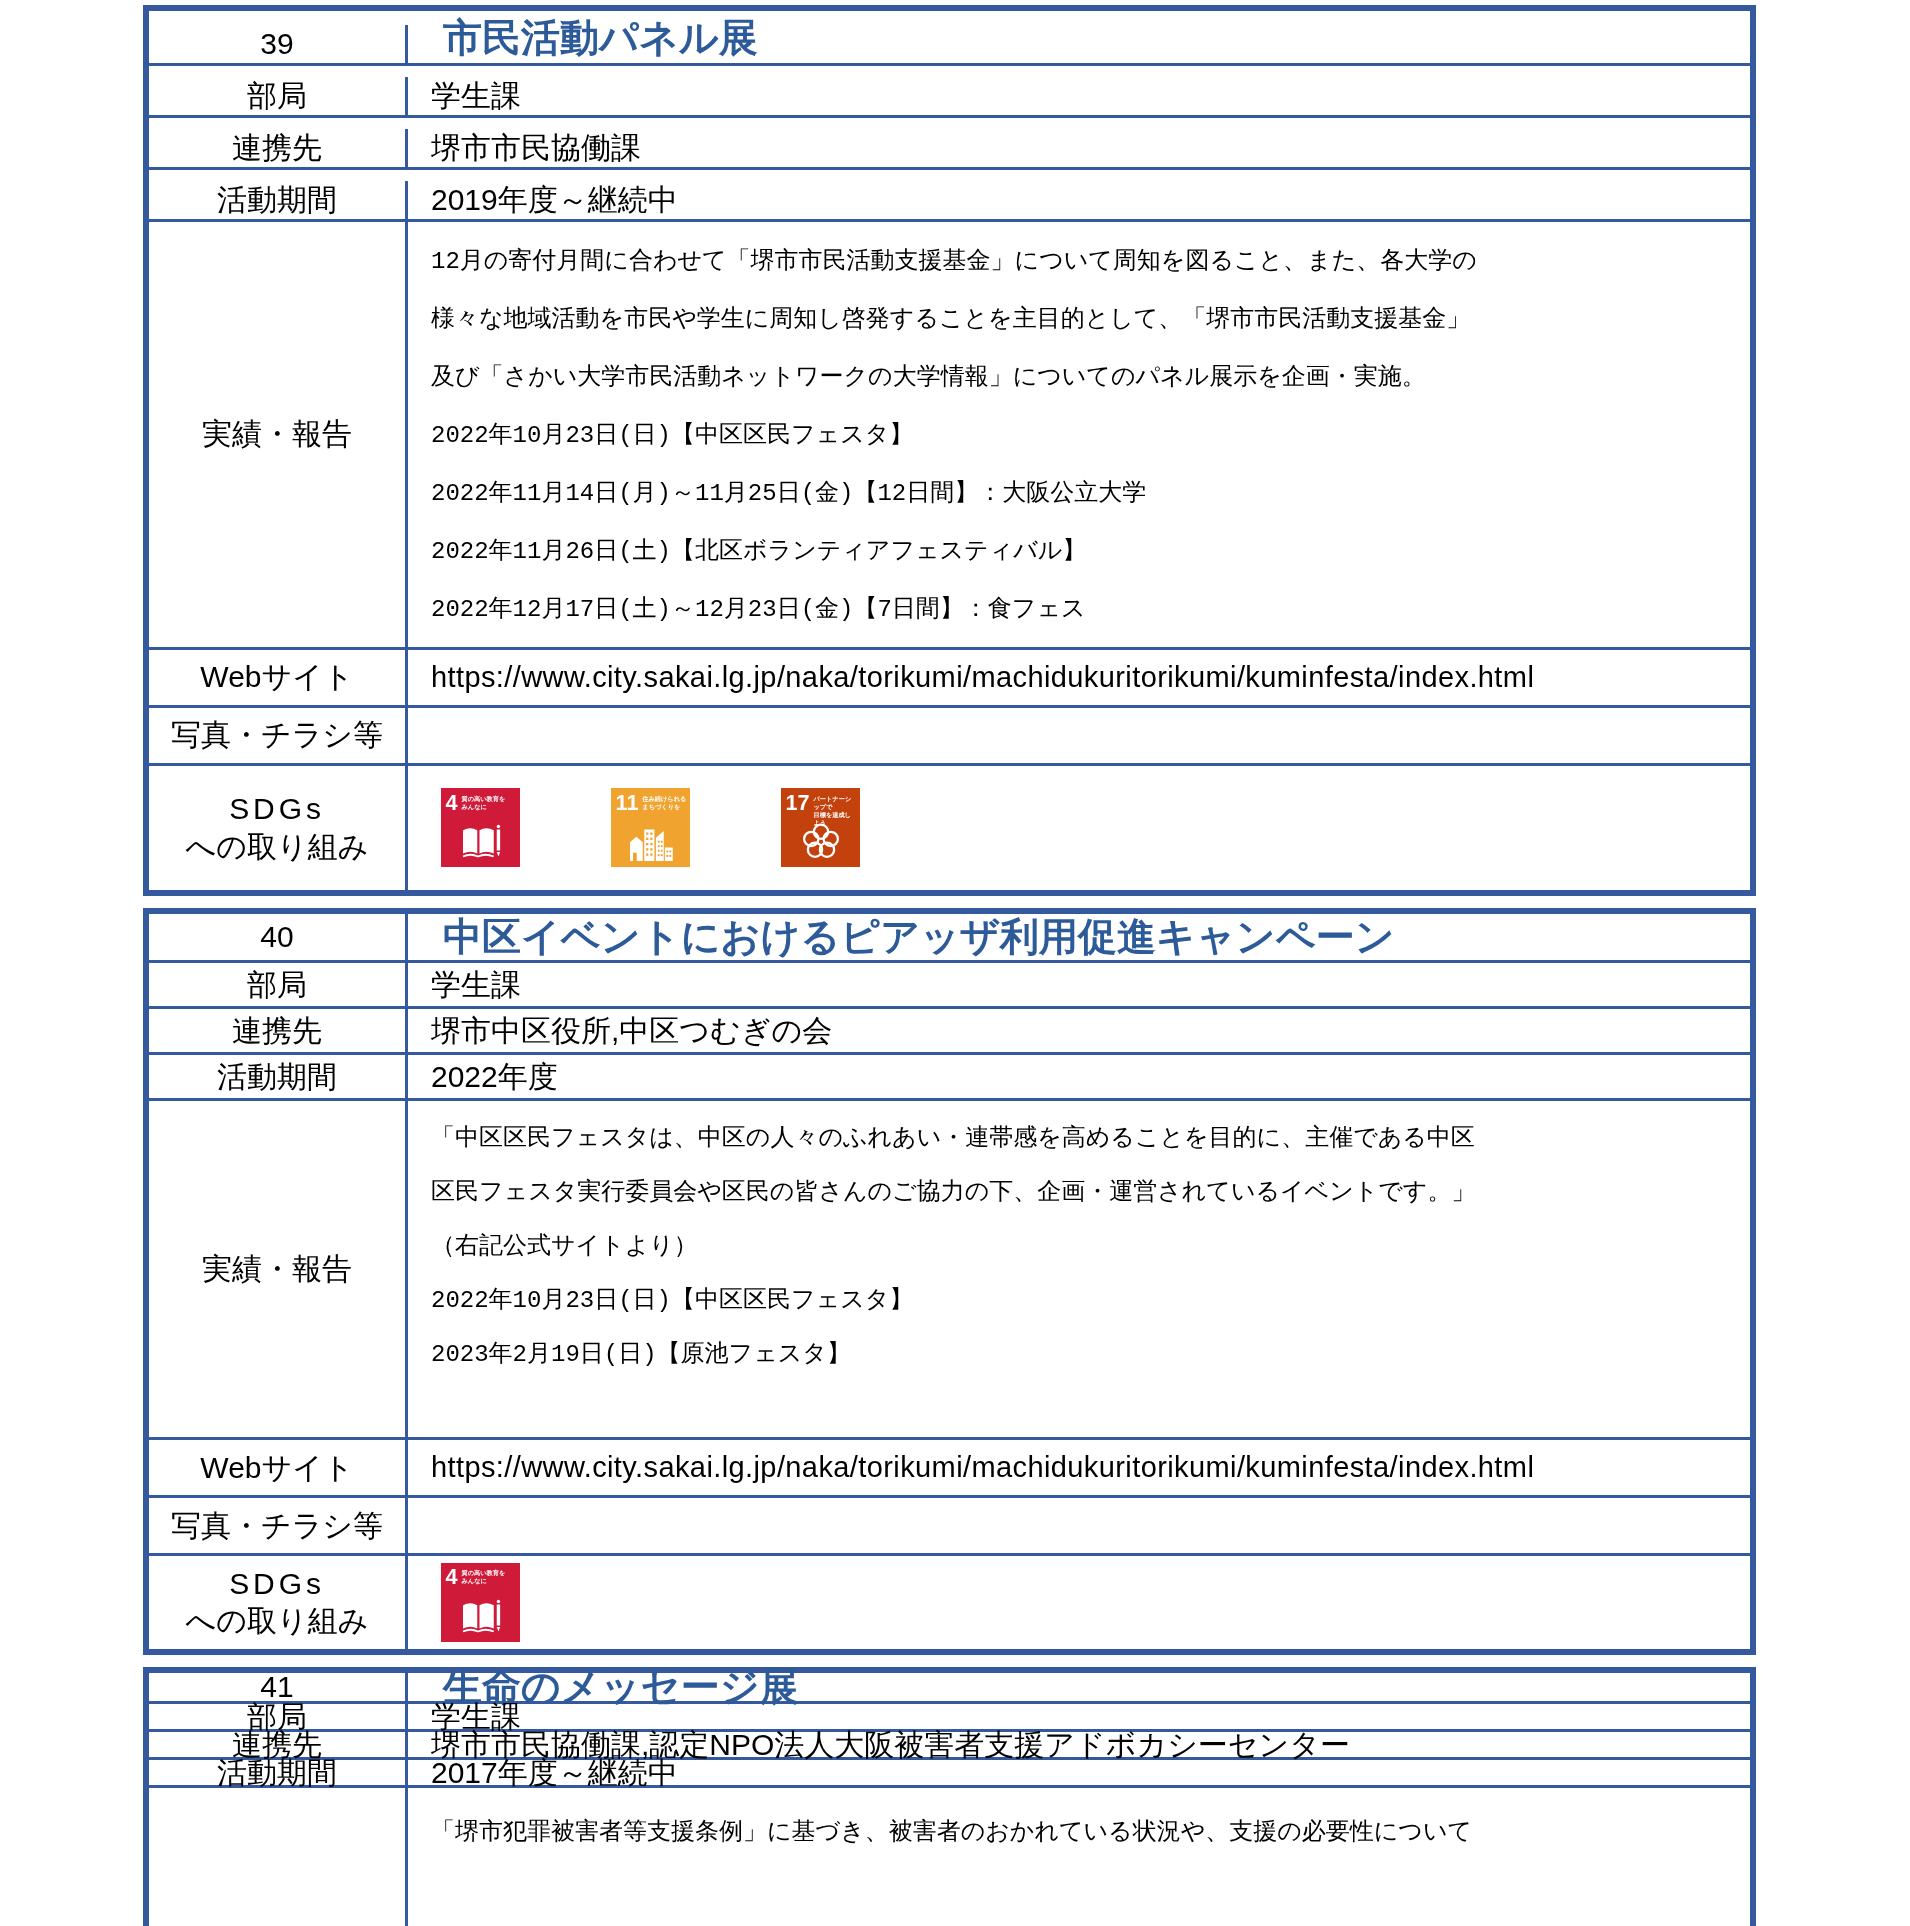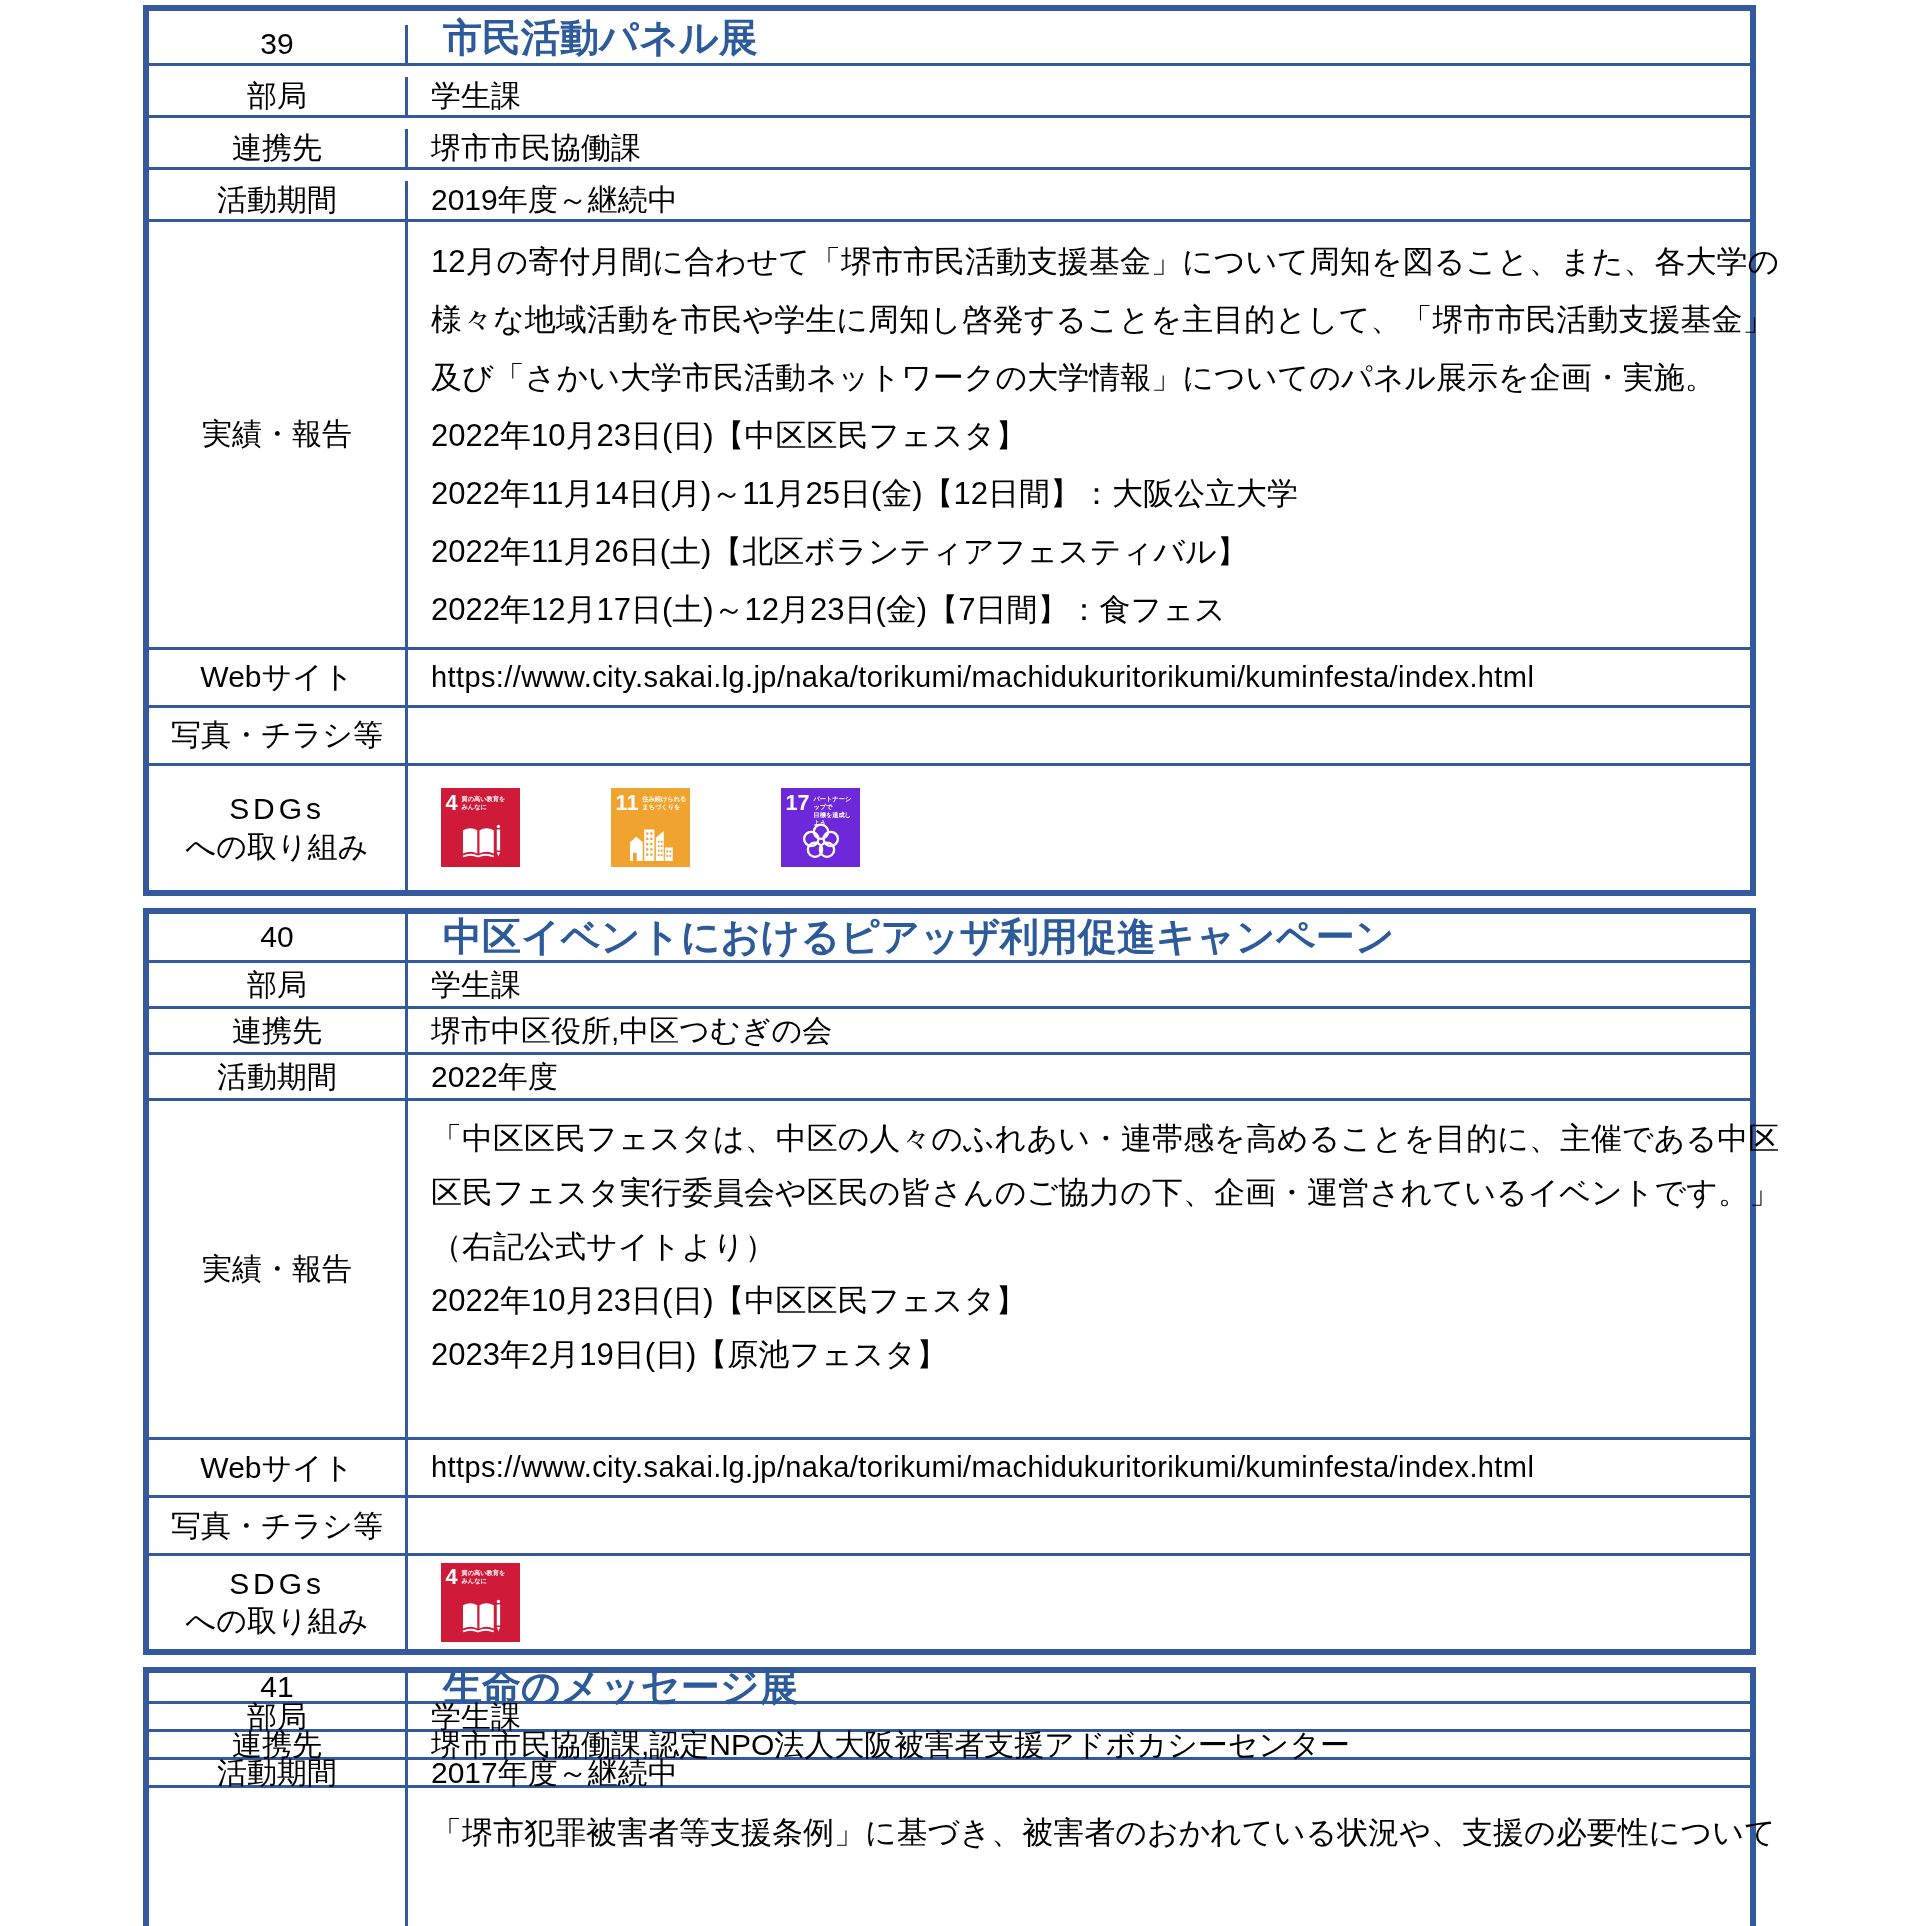--- a/index.html
+++ b/index.html
@@ -29,21 +29,21 @@
     border-right:3.9px solid var(--border);
     display:flex;flex-direction:column;align-items:center;justify-content:center;
     text-align:center;font-size:30px;line-height:1.25;
   }
   .val{
     flex:1;min-width:0;display:flex;align-items:center;
     padding:0 15.4px 0 23px;font-size:30px;line-height:1.25;
   }
   .title-val{font-size:39px;font-weight:bold;color:var(--title);padding-left:35px;}
   .report-val{display:block;padding:11.6px 15.4px 0 23px;}
-  .report-line{font-size:31px;line-height:58px;white-space:nowrap;}
+  .report-line{font-size:24px;line-height:58px;white-space:nowrap;font-family:Liberation Mono, monospace;}
   .t40 .report-line{line-height:54px;}
   .url-val{font-size:29px;letter-spacing:0.4px;}
   .sdgs-lbl .ls{letter-spacing:3.9px;}
   .sdgs-val{gap:91px;padding-left:33px;}
   
   .t39 .rh-s{height:52px;align-items:flex-end;} .t39 .rh-report{height:428px;} .t39 .rh-web{height:58px;}
   .t39 .rh-photo{height:58px;} .t39 .rh-sdgs{height:127px;}
   .t40 .rh-s{height:46px;} .t40 .rh-report{height:339px;} .t40 .rh-web{height:58px;}
   .t40 .rh-photo{height:58px;} .t40 .rh-sdgs{height:96px;}
   .t41 .rh-s{height:28px;} .t41 .rh-report{height:428px;}
@@ -156,21 +156,21 @@
               <rect x="78" y="94" width="5" height="5"></rect>
                 <rect x="86" y="94" width="5" height="5"></rect>
               <rect x="101" y="84" width="5" height="5"></rect>
                 <rect x="109" y="84" width="5" height="5"></rect>
               <rect x="101" y="96" width="5" height="5"></rect>
                 <rect x="109" y="96" width="5" height="5"></rect>
               <rect x="12" y="90" width="10" height="22"></rect>
             </g>
           </svg>
         </div>
-        <div class="sdg" style="background-color: #6d28d9;">
+        <div class="sdg" style="background-color: #c2410c;">
           <div class="sdg-head">
             <span class="sdg-num">17</span>
             <span class="sdg-title">
               <span>パートナーシップで</span><br>
               <span>目標を達成しよう</span>
             </span>
           </div>
           <svg class="sdg-picto" viewBox="0 0 120 120">
             <g fill="none" stroke="#fff" stroke-width="6">
               <circle cx="60" cy="34" r="19"></circle>

